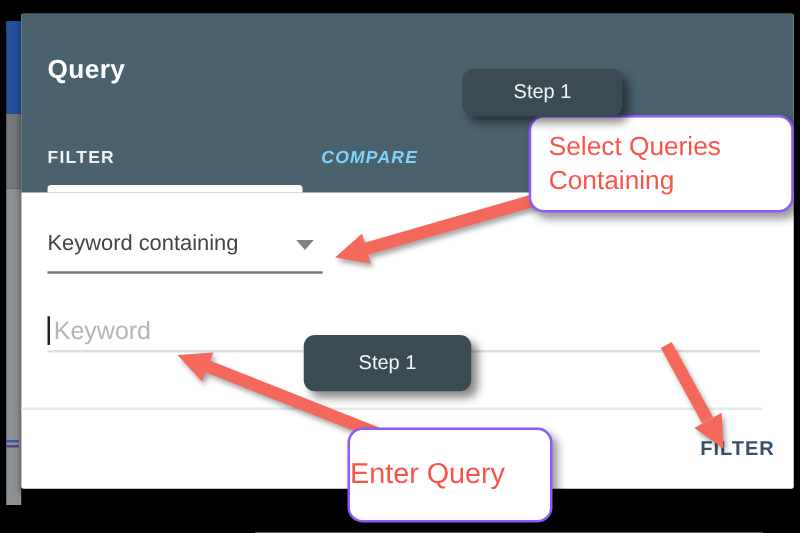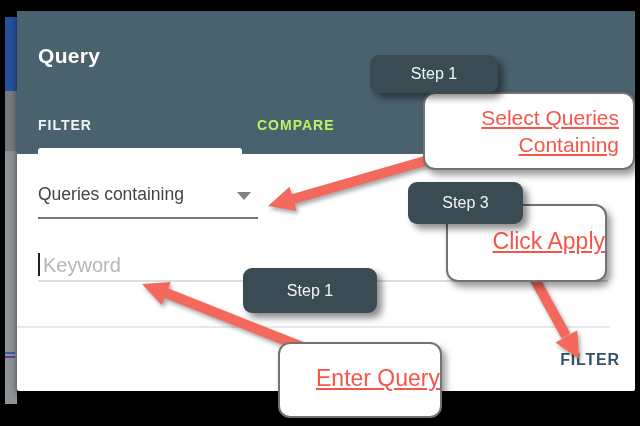--- a/index.html
+++ b/index.html
@@ -10,21 +10,21 @@
   .strip{position:absolute;}
 
   
   .dialog{position:absolute;left:17px;top:11px;width:618px;height:380px;background:#fff;
           border-radius:2px;box-shadow:0 3px 6px rgba(0,0,0,.55);z-index:1;}
   .dialog-header{position:absolute;left:0;top:0;width:100%;height:143px;background:var(--header);}
   .dialog-title{position:absolute;left:21px;top:33px;color:#fff;font-size:21px;font-weight:bold;letter-spacing:.3px;}
   .tab{position:absolute;top:100px;height:28px;line-height:28px;text-align:left;
        font-size:14px;font-weight:bold;letter-spacing:1px;cursor:pointer;}
   .tab-filter{left:21px;width:204px;color:#eef2f4;}
-  .tab-compare{left:240px;width:170px;color:#bef264;}
+  .tab-compare{left:240px;width:170px;color:#7dd3fc;font-style:italic;}
   .tab-underline{position:absolute;left:21px;top:137px;width:204px;height:6px;background:#fff;
                  border-radius:3px 3px 0 0;}
 
   .select-label{position:absolute;left:21px;top:173px;font-size:17.5px;color:#3f4549;}
   .dd-arrow{position:absolute;left:220px;top:181px;width:0;height:0;
             border-left:7px solid transparent;border-right:7px solid transparent;
             border-top:8px solid #7c8287;}
   .select-underline{position:absolute;left:21px;top:206px;width:220px;height:2px;background:#72787d;}
 
   .text-cursor{position:absolute;left:21px;top:242px;width:2px;height:23px;background:#1d2023;}
@@ -35,23 +35,23 @@
 
   .footer-divider{position:absolute;left:0;top:315px;width:593px;height:2px;background:#e6e8e9;}
   .btn{position:absolute;top:336px;height:26px;line-height:26px;text-align:center;font-size:16px;
        letter-spacing:.8px;cursor:pointer;background:none;border:none;font-family:"Liberation Sans",sans-serif;padding:0;}
   .btn-cancel{left:426px;width:96px;color:var(--cancel);font-weight:500;}
   .btn-apply{left:531px;width:84px;color:var(--apply);font-weight:bold;}
 
   
   .arrow-layer{position:absolute;left:0;top:0;z-index:2;pointer-events:none;
                filter:drop-shadow(2px 3px 2px rgba(0,0,0,.35));}
-  .callout{position:absolute;z-index:3;background:#fff;border:2px solid #737373;border-radius:12px;
-           box-shadow:4px 5px 7px rgba(0,0,0,.4);color:var(--red);text-align:right;
-           font-size:23px;text-decoration:underline;}
+  .callout{position:absolute;z-index:3;background:#fff;border:2px solid #8b5cf6;border-radius:12px;
+           box-shadow:4px 5px 7px rgba(0,0,0,.4);color:var(--red);text-align:left;
+           font-size:23px;}
   .callout-select{left:423px;top:92px;width:212px;height:78px;font-size:21px;line-height:27px;
                   display:flex;align-items:center;justify-content:center;padding:0 14px;box-sizing:border-box;}
   .callout-apply{left:446px;top:204px;width:157px;height:74px;line-height:70px;}
   .callout-enter{left:278px;top:322px;width:160px;height:72px;line-height:68px;margin-top:20px;}
   .stepbox{position:absolute;z-index:4;background:var(--step);color:#f2f5f6;border-radius:9px;
            box-shadow:5px 5px 7px rgba(0,0,0,.45);text-align:center;font-size:16px;font-weight:500;}
   .step1{left:370px;top:55px;width:128px;height:38px;line-height:38px;}
   .step3{left:408px;top:182px;width:115px;height:42px;line-height:42px;}
   .step2{left:243px;top:268px;width:134px;height:45px;line-height:45px;}
 </style>
@@ -70,21 +70,21 @@
   <div class="strip" style="left:5px;top:356px;width:10px;height:2px;background:#5b3f8f;"></div>
 
   <div class="dialog">
     <div class="dialog-header">
       <div class="dialog-title">Query</div>
       <div class="tab tab-filter">FILTER</div>
       <div class="tab tab-compare">COMPARE</div>
       <div class="tab-underline"></div>
     </div>
 
-    <div class="select-label">Queries containing</div>
+    <div class="select-label">Keyword containing</div>
     <div class="dd-arrow"></div>
     <div class="select-underline"></div>
 
     <div class="text-cursor"></div>
     <input class="kw-input" type="text" placeholder="Keyword" style="">
     <div class="kw-underline"></div>
 
     <div class="footer-divider"></div>
     <button class="btn btn-apply">FILTER</button>
   </div>
@@ -98,20 +98,18 @@
       <line x1="310" y1="350" x2="166" y2="293" stroke="#f4695c" stroke-width="10"></line>
       <polygon points="142,284 170.8,281.9 161.6,305.1" fill="#f4695c"></polygon>
     </g>
     <g>
       <line x1="533" y1="276" x2="566" y2="336" stroke="#f4695c" stroke-width="10"></line>
       <polygon points="579,359 555.5,342.4 577.3,330.2" fill="#f4695c"></polygon>
     </g>
   </svg>
 
   <div class="callout callout-select">Select Queries Containing</div>
-  <div class="callout callout-apply">Click Apply</div>
   <div class="callout callout-enter">Enter Query</div>
 
   <div class="stepbox step1">Step 1</div>
-  <div class="stepbox step3">Step 3</div>
   <div class="stepbox step2">Step 1</div>
 
 </div>
 
 </body></html>

